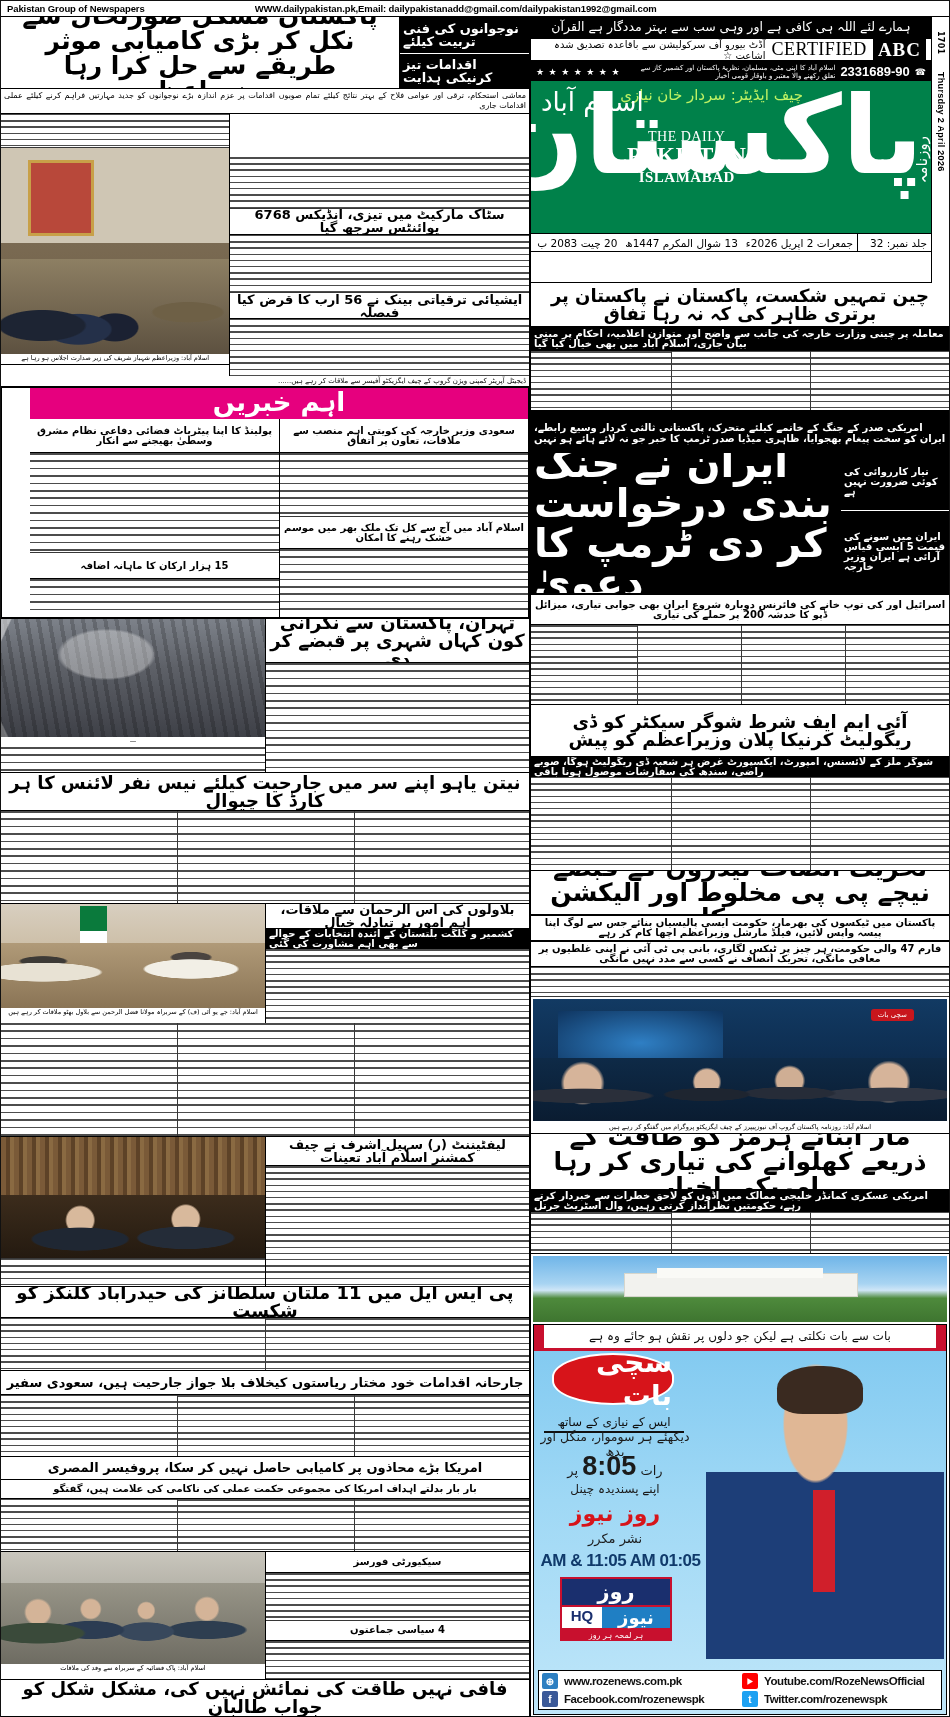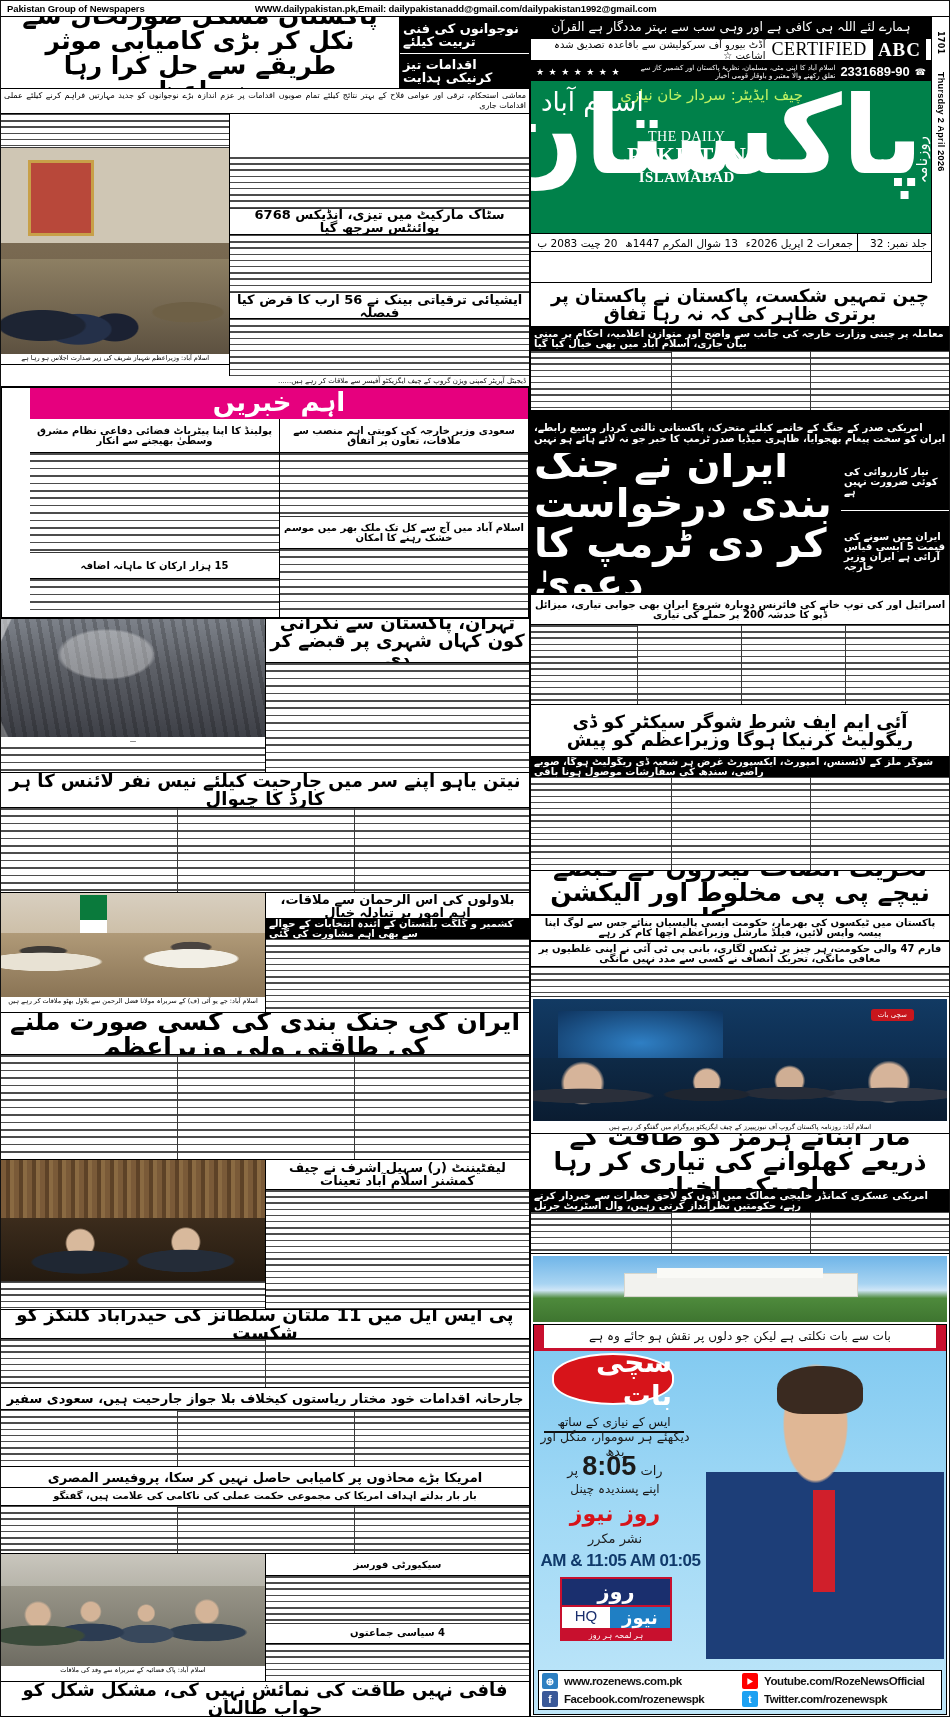--- a/index.html
+++ b/index.html
@@ -435,22 +435,22 @@
   }
   .roze-badge .rz {
     background:#1a2f6e;color:#fff;text-align:center;
     font-family:"DejaVu Sans",sans-serif;font-size:21px;font-weight:bold;
     direction:rtl;padding:1px 0;border:2px solid #c8102e;
   }
   .roze-badge .nz {
     display:flex;border:2px solid #c8102e;border-top:0;
   }
   .roze-badge .nz .hq {
-    background:#fff;color:#1a2f6e;font-weight:normal;font-size:15px;
-    width:48px;text-align:center;font-family:"Liberation Sans",sans-serif;
+    background:#fff;color:#1a2f6e;font-weight:bold;font-size:15px;
+    width:40px;text-align:center;font-family:"Liberation Sans",sans-serif;
   }
   .roze-badge .nz .news {
     background:#1f7fc4;color:#fff;flex:1;text-align:center;
     font-family:"DejaVu Sans",sans-serif;font-size:18px;font-weight:bold;direction:rtl;
   }
   .roze-badge .tag {
     background:#c8102e;color:#fff;text-align:center;
     font-family:"DejaVu Sans",sans-serif;font-size:8px;direction:rtl;padding:1px 0;
   }
   .social-bar {
@@ -565,21 +565,20 @@
           <div class="banner-white hl-small" style="height:26px;border-top:0;">بلاولوں کی اس الرحمان سے ملاقات، اہم امور پر تبادلہ خیال</div>
           <div class="banner-black hl-tiny" style="height:20px;">کشمیر و گلگت بلتستان کے آئندہ انتخابات کے حوالے سے بھی اہم مشاورت کی گئی</div>
           <div class="body-lines tight" style="height:74px;"></div>
         </div>
         <div class="col" style="width:265px;order:1;">
           <div class="photo ph-sofa" style="height:104px;"></div>
           <div class="photo-cap-out" style="border-bottom:0;">اسلام آباد: جے یو آئی (ف) کے سربراہ مولانا فضل الرحمن سے بلاول بھٹو ملاقات کر رہے ہیں</div>
         </div>
       </div>
 
-      <div class="banner-white hl-big bt" style="height:48px;">ایران کی جنگ بندی کی کسی صورت ملنے کی طاقتی ولی وزیراعظم</div>
       <div class="row" style="height:118px;">
         <div class="body-lines" style="width:176px;order:3;border-left:1px solid #000;"></div>
         <div class="body-lines" style="width:177px;order:2;border-left:1px solid #000;"></div>
         <div class="body-lines" style="width:177px;order:1;"></div>
       </div>
 
       <div class="row bt" style="height:150px;">
         <div class="col" style="width:265px;order:2;border-left:1px solid #000;">
           <div class="banner-white hl-small" style="height:30px;border-top:0;">لیفٹیننٹ (ر) سہیل اشرف نے چیف کمشنر اسلام آباد تعینات</div>
           <div class="body-lines tight" style="height:120px;"></div>
@@ -698,21 +697,21 @@
 
       <div class="banner-white hl-tiny bb" style="height:30px;border-top:0;border-bottom:1px solid #000;">اسرائیل اور کی توپ خانے کی فائرنس دوبارہ شروع ایران بھی جوابی تیاری، میزائل ڈپو کا خدشہ 200 پر حملے کی تیاری</div>
 
       <div class="row bb" style="height:80px;">
         <div class="body-lines tight" style="width:104px;order:4;border-left:1px solid #000;"></div>
         <div class="body-lines tight" style="width:104px;order:3;border-left:1px solid #000;"></div>
         <div class="body-lines tight" style="width:104px;order:2;border-left:1px solid #000;"></div>
         <div class="body-lines tight" style="width:106px;order:1;"></div>
       </div>
 
-      <div class="banner-white hl-mid" style="height:52px;border-top:0;">آئی ایم ایف شرط شوگر سیکٹر کو ڈی ریگولیٹ کرنیکا ہوگا وزیراعظم کو پیش</div>
+      <div class="banner-white hl-mid" style="height:52px;border-top:0;">آئی ایم ایف شرط شوگر سیکٹر کو ڈی ریگولیٹ کرنیکا پلان وزیراعظم کو پیش</div>
       <div class="banner-black hl-tiny" style="height:20px;">شوگر ملز کے لائسنس، امپورٹ، ایکسپورٹ غرض ہر شعبہ ڈی ریگولیٹ ہوگا، صوبے راضی، سندھ کی سفارشات موصول ہونا باقی</div>
       <div class="row bb" style="height:94px;">
         <div class="body-lines tight" style="width:139px;order:3;border-left:1px solid #000;"></div>
         <div class="body-lines tight" style="width:139px;order:2;border-left:1px solid #000;"></div>
         <div class="body-lines tight" style="width:140px;order:1;"></div>
       </div>
 
       <div class="banner-white hl-big" style="height:44px;border-top:0;">تحریک انصاف لیڈروں کے قبضے نیچے پی پی مخلوط اور الیکشن ہی بیکار</div>
       <div class="banner-white hl-tiny" style="height:26px;border-top:1px solid #000;">پاکستان میں ٹیکسوں کی بھرمار، حکومت ایسی پالیسیاں بنائے جس سے لوگ اپنا پیسہ واپس لائیں، فیلڈ مارشل وزیراعظم اچھا کام کر رہے</div>
       <div class="banner-white hl-tiny" style="height:26px;border-top:1px solid #000;">فارم 47 والی حکومت، ہر چیز پر ٹیکس لگاری، بانی پی ٹی آئی نے اپنی غلطیوں پر معافی مانگی، تحریک انصاف نے کسی سے مدد نہیں مانگی</div>

